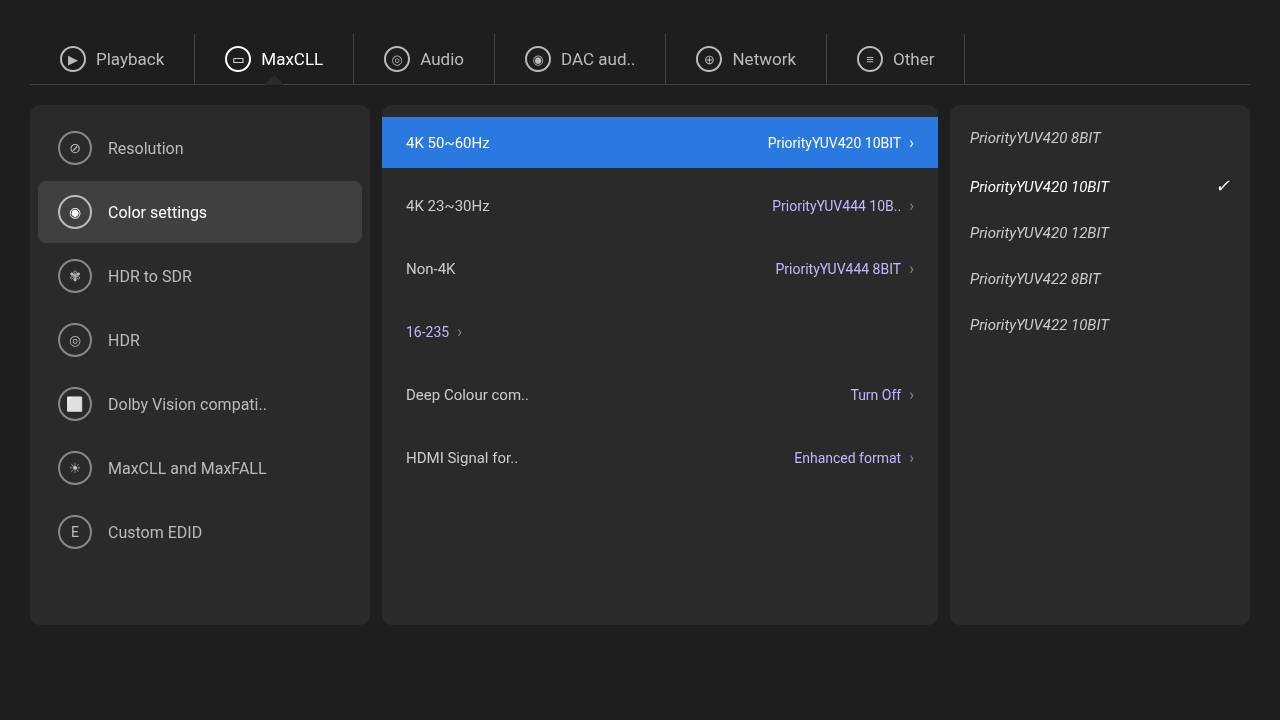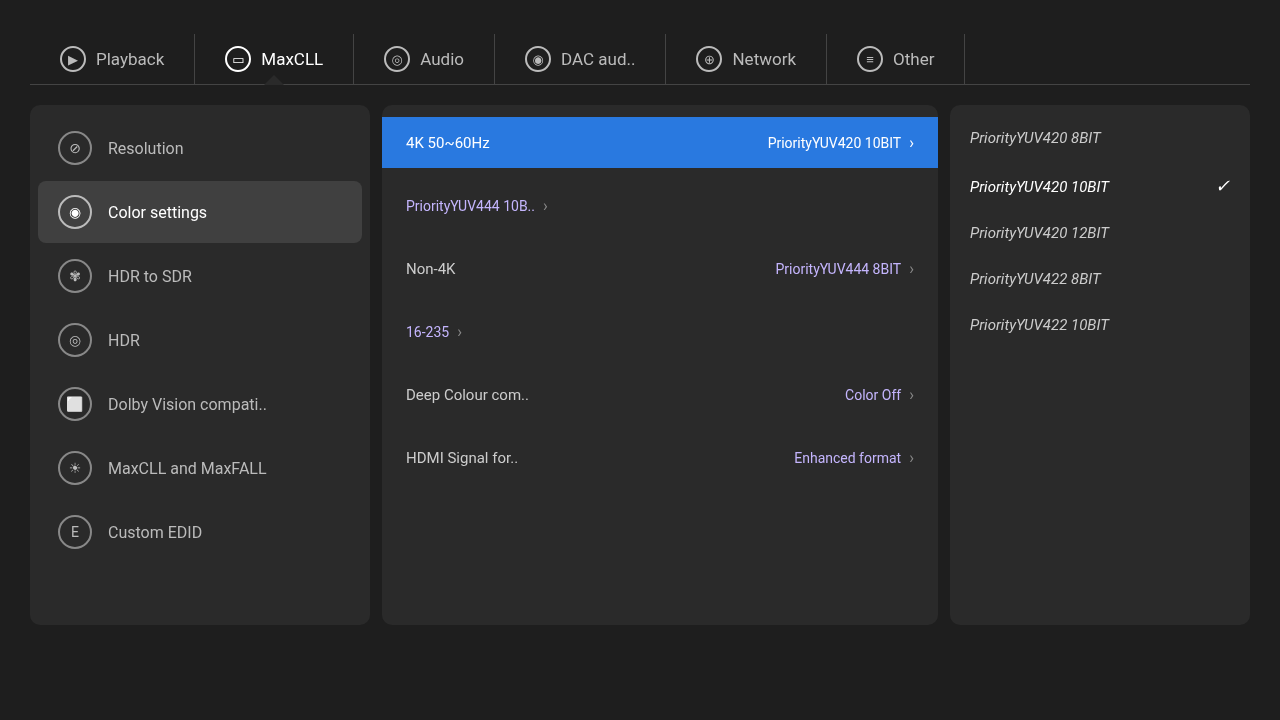--- a/index.html
+++ b/index.html
@@ -259,35 +259,36 @@
     </div>
 
   <div class="mid-panel">
 
   <div class="mid-item selected">
     <span class="mid-label">4K 50~60Hz</span>
     <span class="mid-value">PriorityYUV420 10BIT</span>
     <span class="chevron">›</span>
   </div>
       <div class="mid-item">
+    <span class="mid-label">4K 23~30Hz</span>
     <span class="mid-value">PriorityYUV444 10B..</span>
     <span class="chevron">›</span>
   </div>
       <div class="mid-item">
     <span class="mid-label">Non-4K</span>
     <span class="mid-value">PriorityYUV444 8BIT</span>
     <span class="chevron">›</span>
   </div>
       <div class="mid-item">
     <span class="mid-value">16-235</span>
     <span class="chevron">›</span>
   </div>
       <div class="mid-item">
     <span class="mid-label">Deep Colour com..</span>
-    <span class="mid-value">Color Off</span>
+    <span class="mid-value">Turn Off</span>
     <span class="chevron">›</span>
   </div>
       <div class="mid-item">
     <span class="mid-label">HDMI Signal for..</span>
     <span class="mid-value">Enhanced format</span>
     <span class="chevron">›</span>
   </div>
     </div>
 
   <div class="right-panel">

